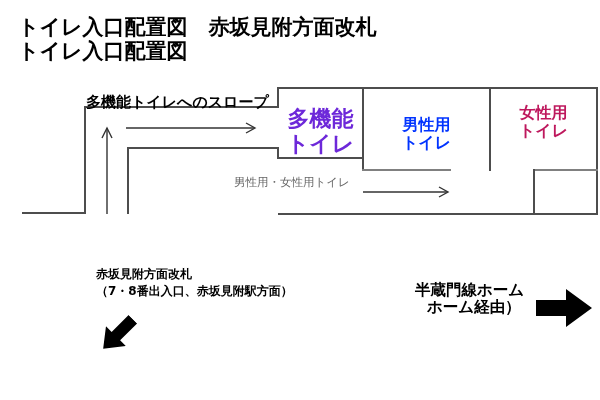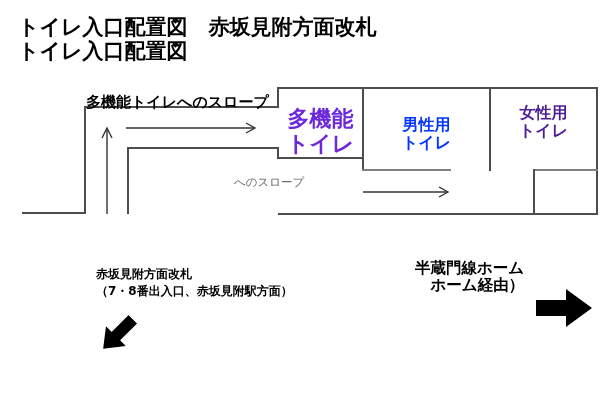--- a/index.html
+++ b/index.html
@@ -8,27 +8,27 @@
   .wall{position:absolute;background:#4d4d4d;}
   .wall.light{background:#808080;}
   .title{position:absolute;left:18px;top:15px;font-size:21px;font-weight:bold;
          line-height:24px;white-space:nowrap;}
   .slope1{position:absolute;left:86px;top:93px;font-size:15px;font-weight:bold;white-space:nowrap;}
   .room{position:absolute;display:flex;flex-direction:column;align-items:center;
         text-align:center;font-weight:bold;}
   .room.multi{left:278px;top:88px;width:85px;height:86px;justify-content:center;
         font-size:22px;line-height:25px;color:#6d28d9;}
   .room.mens{left:363px;top:116px;width:127px;font-size:16px;line-height:18px;color:#0033ff;}
-  .room.womens{left:490px;top:104px;width:107px;font-size:16px;line-height:18px;color:#4c1d95;}
+  .room.womens{left:490px;top:104px;width:107px;font-size:16px;line-height:18px;color:#be185d;}
   .mwslope{position:absolute;left:234px;top:176px;font-size:11.5px;line-height:13.5px;
         color:#666666;white-space:nowrap;}
   .gate{position:absolute;left:96px;top:266px;font-size:12px;line-height:16.5px;
         font-weight:600;white-space:nowrap;}
-  .platform{position:absolute;left:407px;top:260px;font-size:15.5px;line-height:16.8px;
-        font-weight:600;white-space:nowrap;text-align:right;}
+  .platform{position:absolute;left:407px;top:282px;font-size:15.5px;line-height:16.8px;
+        font-weight:600;white-space:nowrap;}
   .platform .pl-first{padding-left:8px;}
   .platform .pl-ind{padding-left:20px;}
   .arr{position:absolute;}
   .thin{stroke:#333333;stroke-width:1.4;fill:none;}
   .fat{fill:#000000;}
   .gate-arrow-wrap{position:absolute;left:97px;top:320px;width:42px;height:28px;
         transform:rotate(135deg);}
 </style>
 </head>
 <body>
@@ -69,21 +69,21 @@
     <div>男性用</div>
     <div>トイレ</div>
   </div>
 
   <div class="room womens">
     <div>女性用</div>
     <div>トイレ</div>
   </div>
 
   <div class="mwslope">
-    <div>へのスロープ</div>
+    <div>男性用・女性用トイレ</div>
   </div>
 
   <svg class="arr" style="left:124px;top:121px" width="138" height="14">
     <polyline class="thin" points="2,7 130,7"></polyline>
     <polyline class="thin" points="122,2 131,7 122,12"></polyline>
   </svg>
 
   <svg class="arr" style="left:100px;top:124px" width="14" height="92">
     <polyline class="thin" points="7,90 7,4"></polyline>
     <polyline class="thin" points="2,14 7,4 12,14"></polyline>

